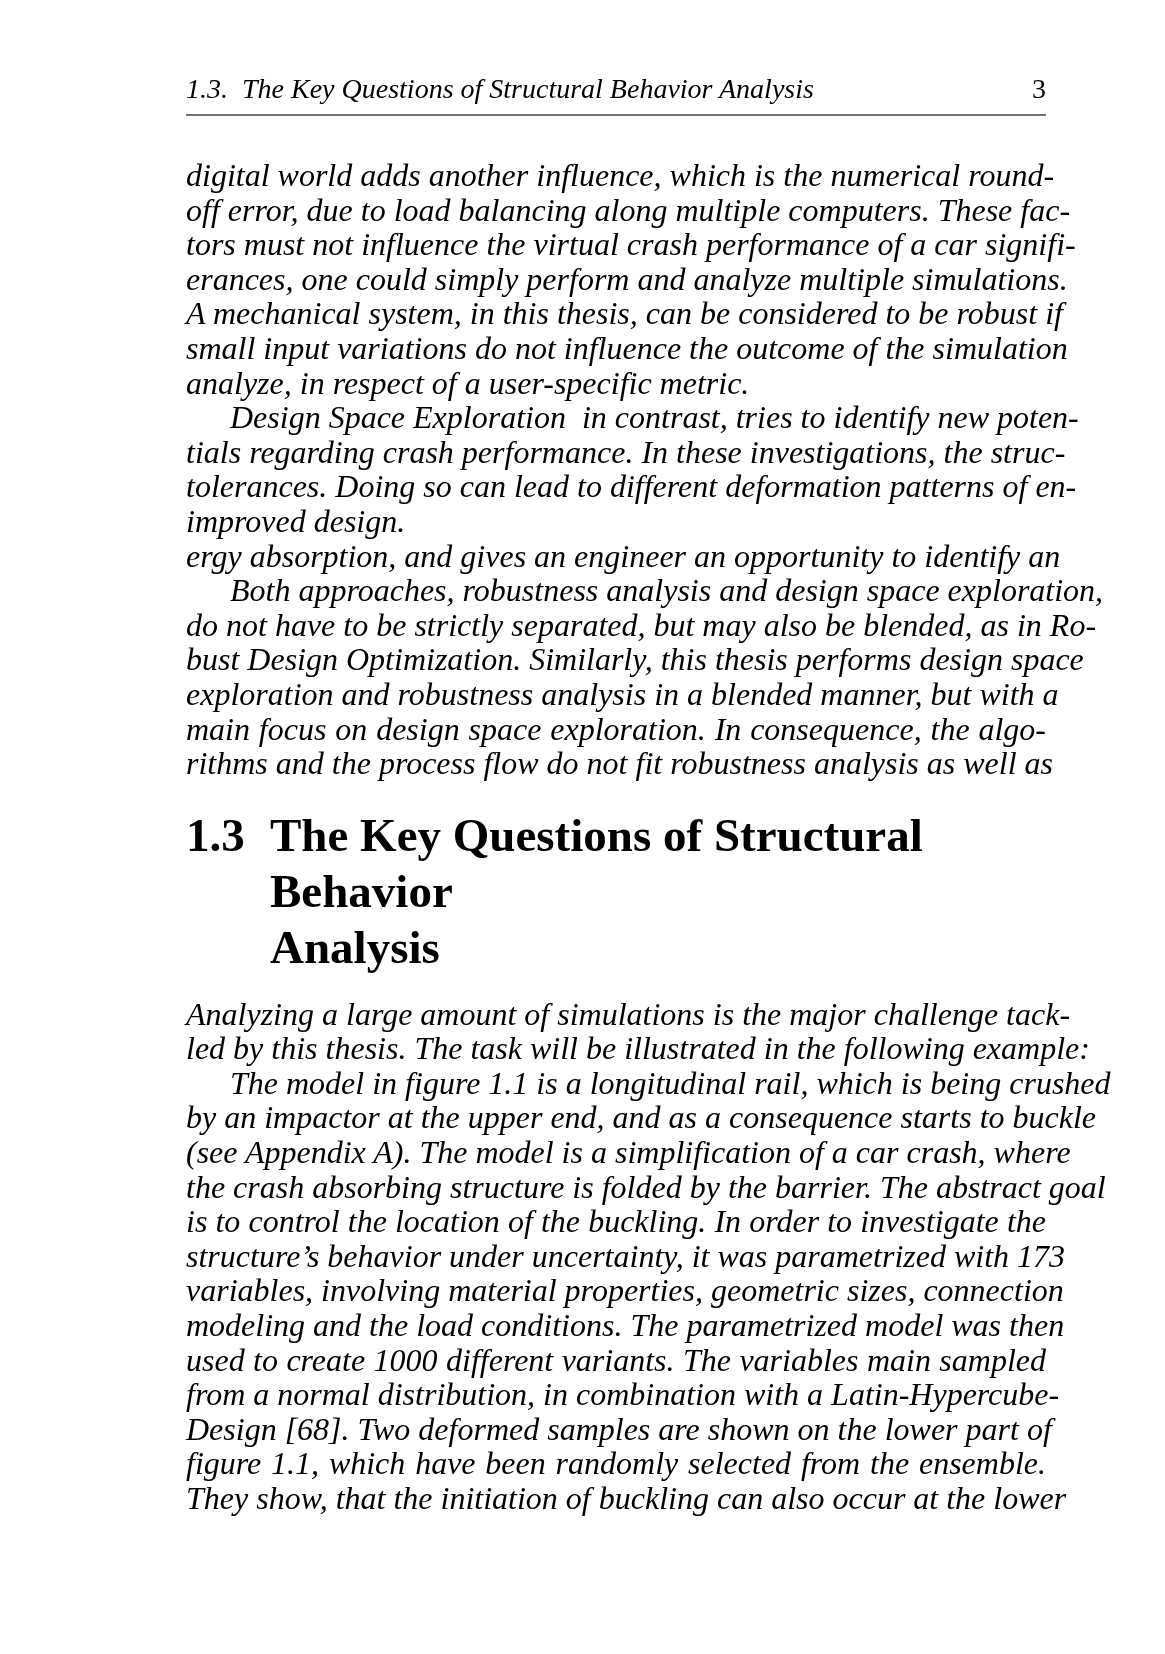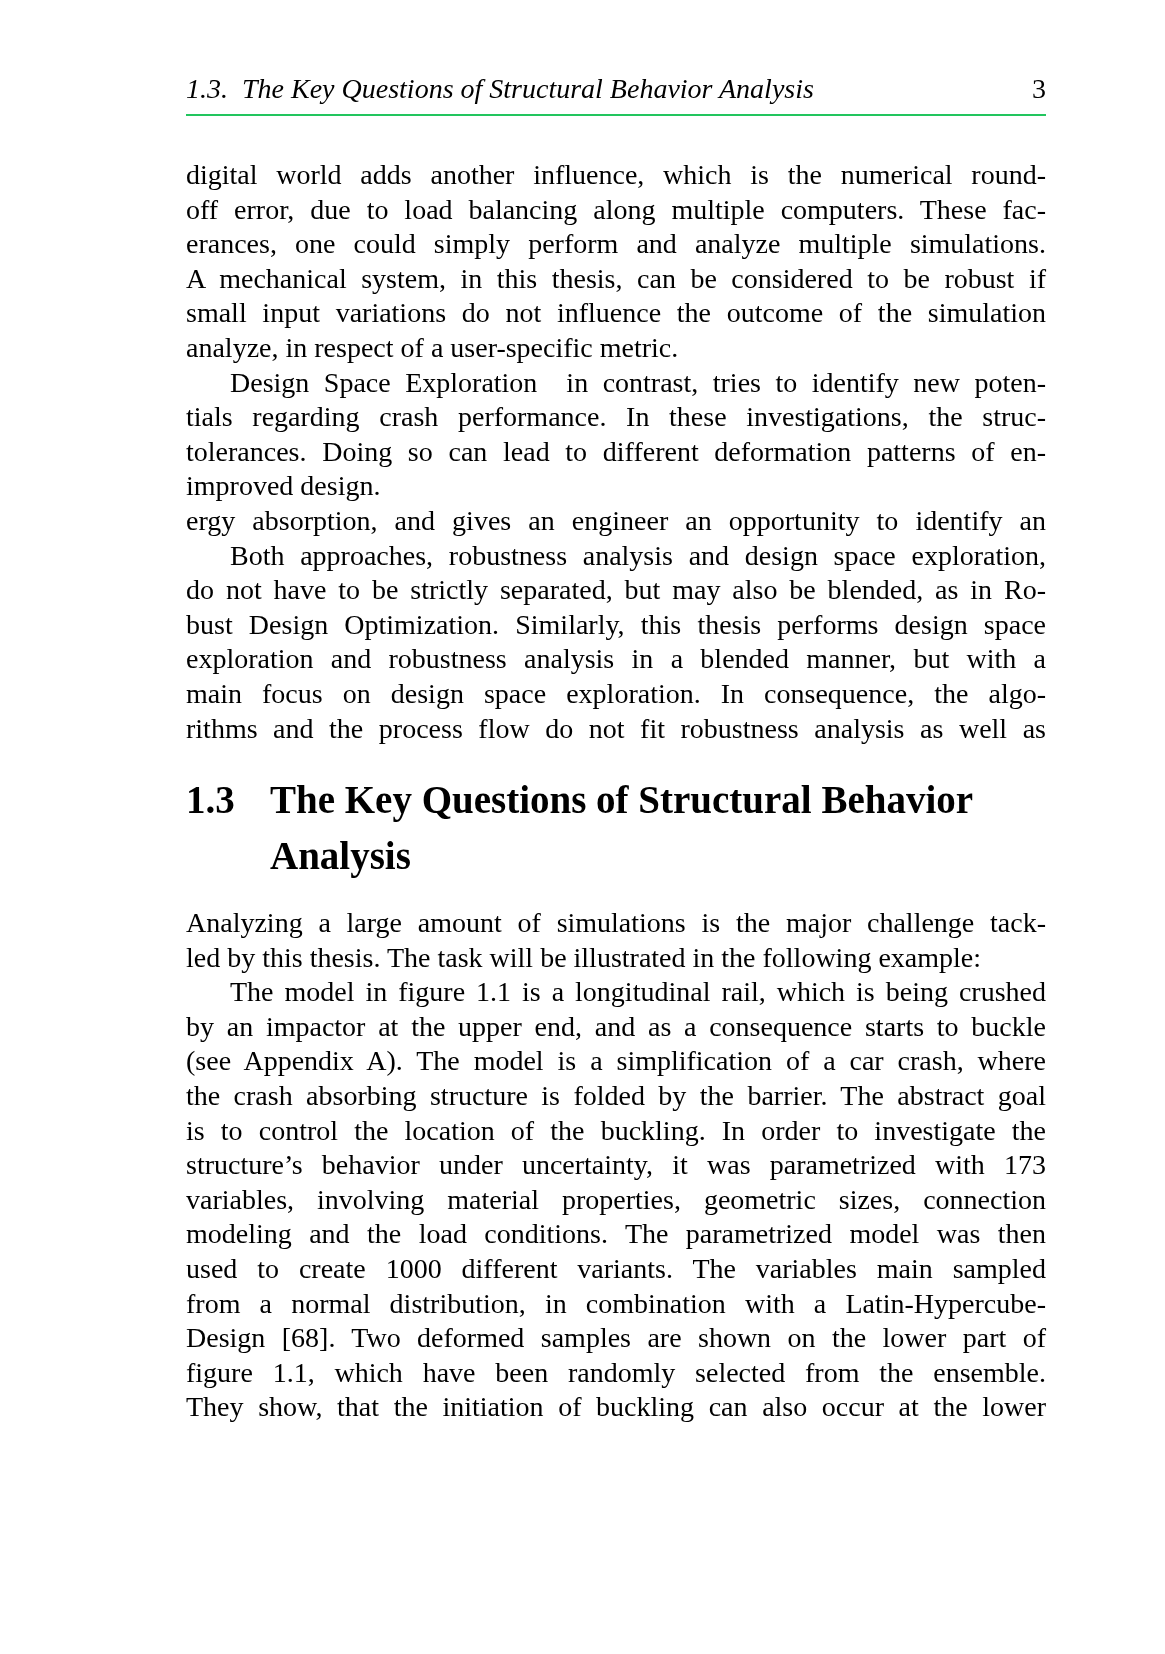--- a/index.html
+++ b/index.html
@@ -15,62 +15,64 @@
     position:absolute;
     left:186px;top:72px;
     width:860px;
   }
   .runhead{
     display:flex;
     justify-content:space-between;
     align-items:baseline;
     font-size:28px;
     line-height:33px;
-    border-bottom:2px solid #22c55e;
+    border-bottom:2px solid #737373;
     padding-bottom:9px;
   }
   .runhead .rh-title{font-style:italic;}
   .runhead .rh-page{font-style:normal;}
   .bodytext{margin-top:42px;}
   .ln{
     white-space:nowrap;
-    font-size:28px;
+    font-size:32px;
     line-height:34.6px;
     text-align:justify;
     text-align-last:justify;
+    font-style:italic;
   }
   .ln.plain{text-align-last:left;}
   .para.indent .ln:first-child{text-indent:44px;}
   .sec-heading{
     display:grid;
     grid-template-columns:84px 1fr;
     margin-top:26px;
     margin-bottom:22px;
     font-weight:bold;
-    font-size:39px;
+    font-size:47px;
     line-height:56px;
   }
   .sec-heading .num{grid-column:1;}
   .sec-heading .ttl{grid-column:2;}
 </style>
 </head>
 <body>
 
 <div class="page">
   <div class="content">
 
     <div class="runhead">
       <span class="rh-title">1.3.&nbsp; The Key Questions of Structural Behavior Analysis</span>
       <span class="rh-page">3</span>
     </div>
 
     <div class="bodytext" id="body-top">
         <div class="para">
           <div class="ln">digital world adds another influence, which is the numerical round-</div>
           <div class="ln">off error, due to load balancing along multiple computers. These fac-</div>
+          <div class="ln">tors must not influence the virtual crash performance of a car signifi-</div>
           <div class="ln">erances, one could simply perform and analyze multiple simulations.</div>
           <div class="ln">A mechanical system, in this thesis, can be considered to be robust if</div>
           <div class="ln">small input variations do not influence the outcome of the simulation</div>
           <div class="ln plain">analyze, in respect of a user-specific metric.</div>
         </div>
         <div class="para indent">
           <div class="ln">Design Space Exploration&nbsp; in contrast, tries to identify new poten-</div>
           <div class="ln">tials regarding crash performance. In these investigations, the struc-</div>
           <div class="ln">tolerances. Doing so can lead to different deformation patterns of en-</div>
           <div class="ln plain">improved design.</div>

